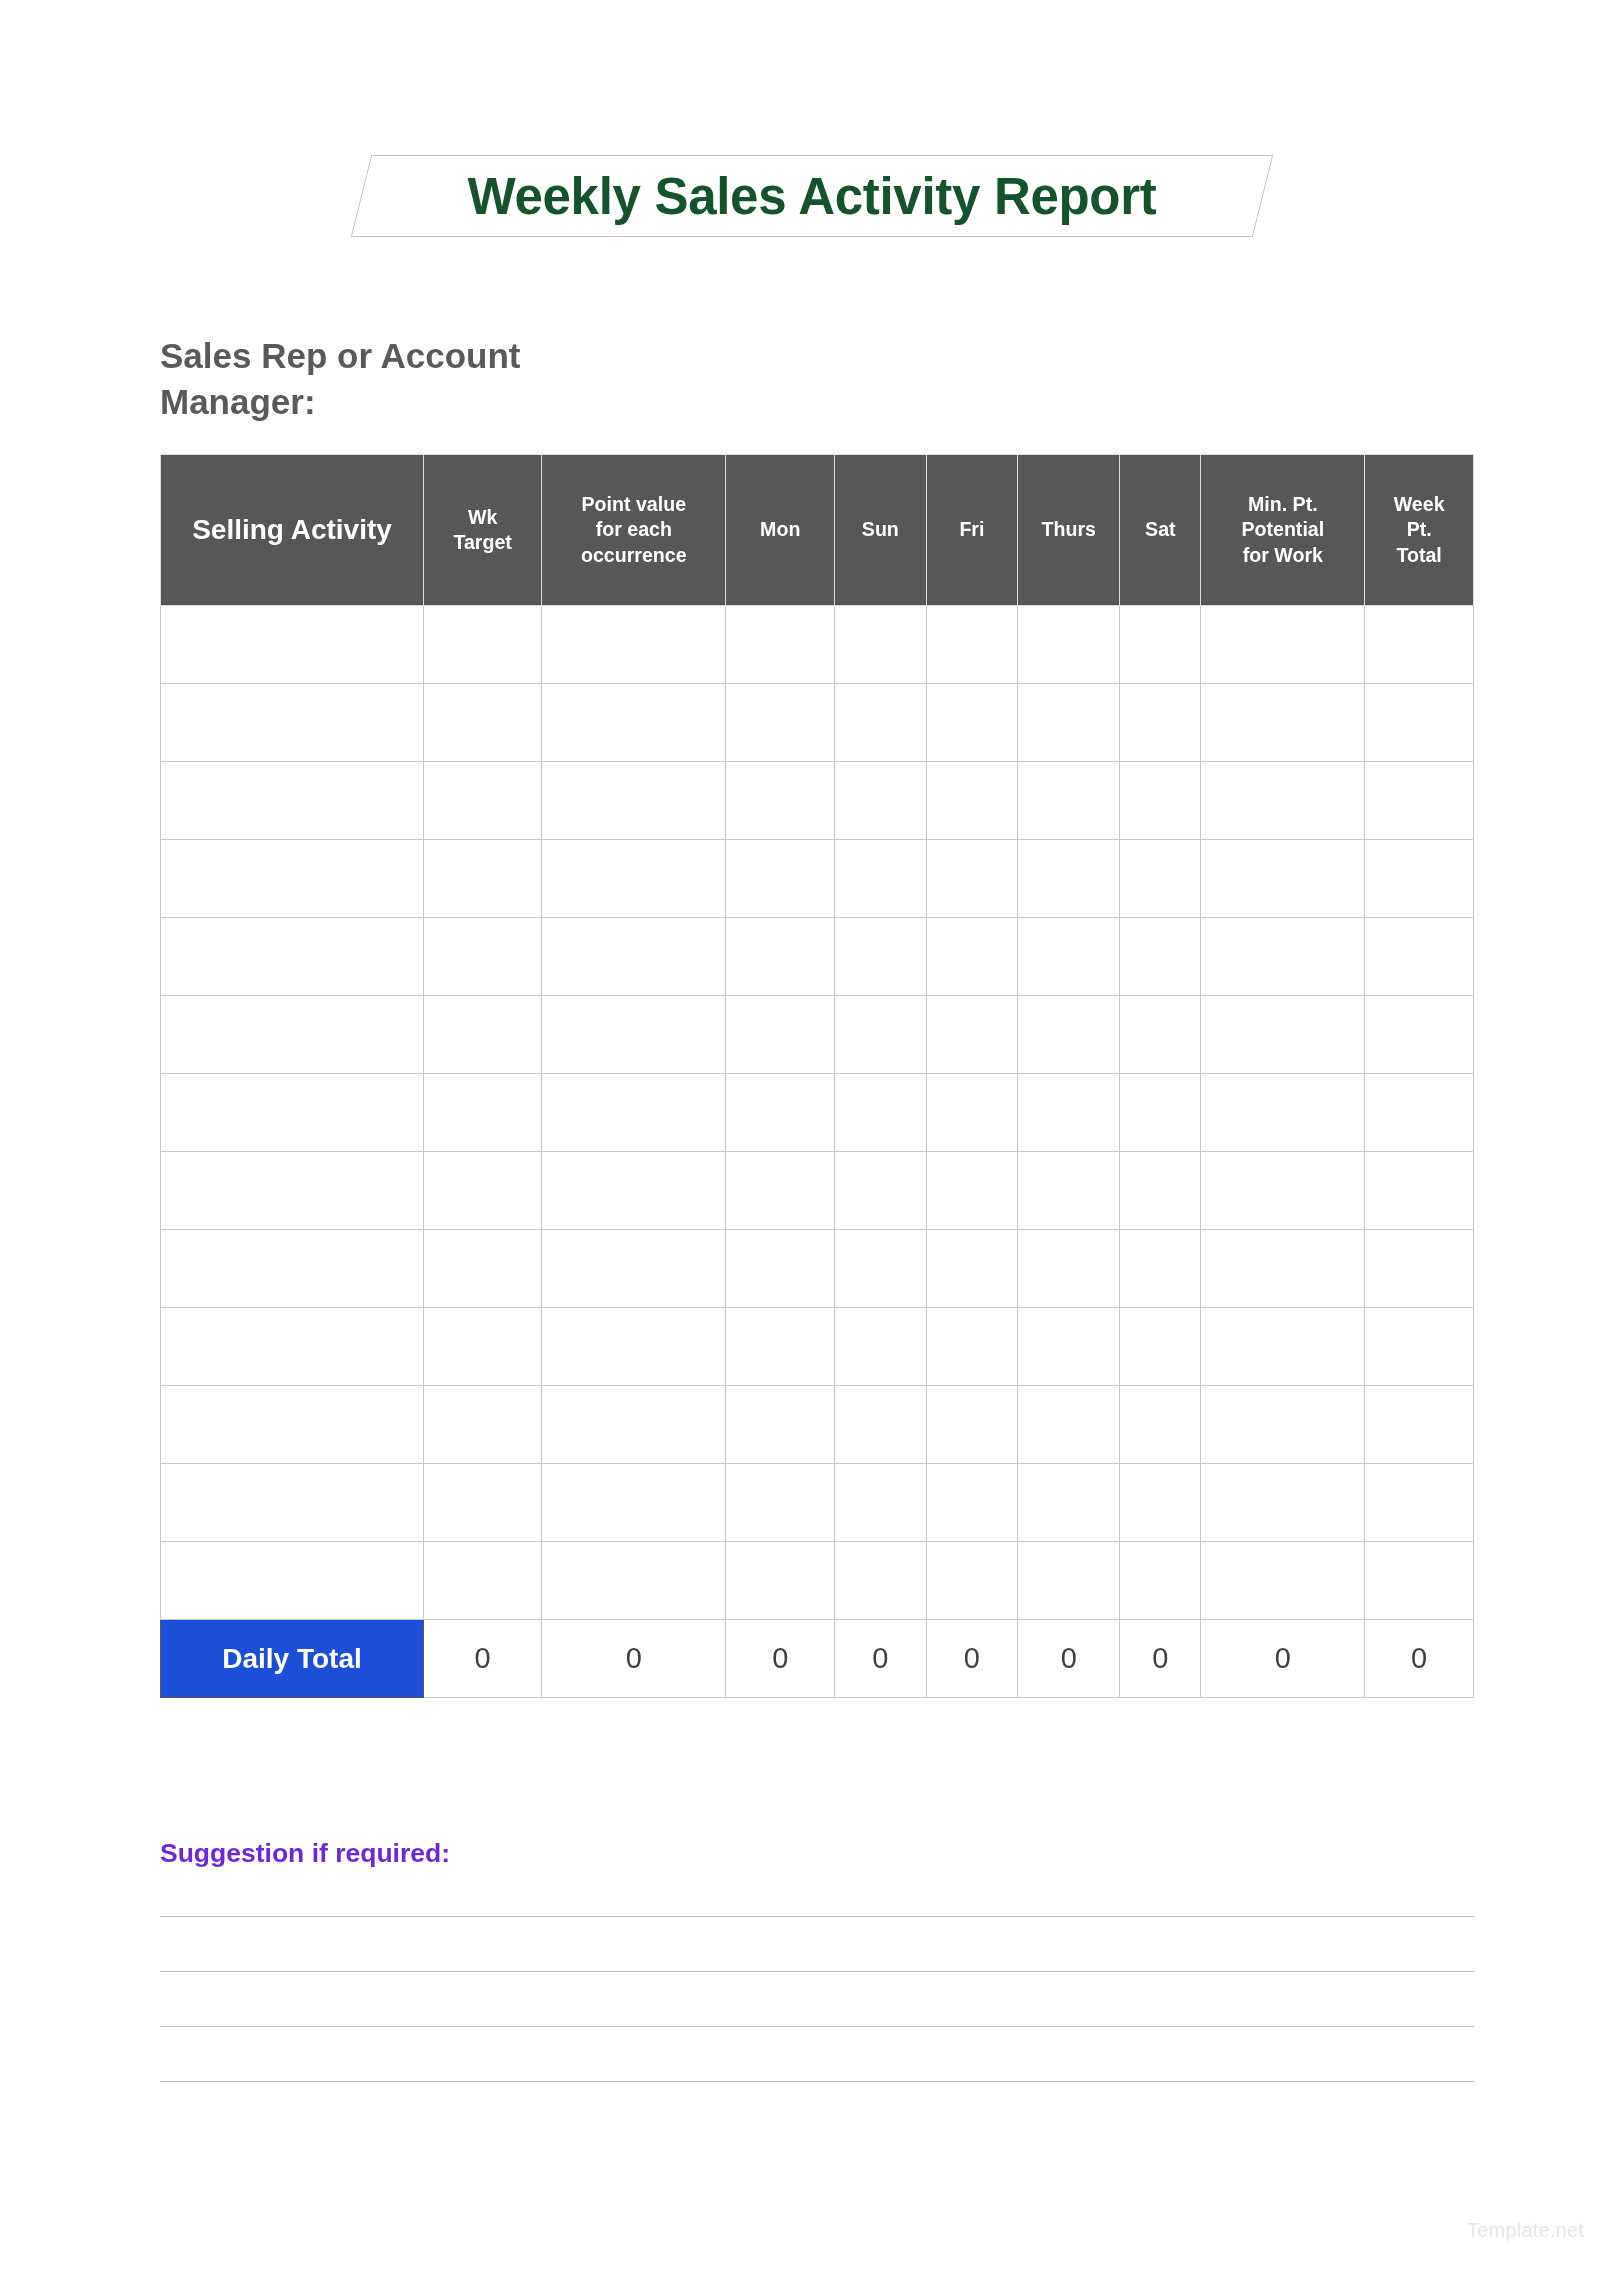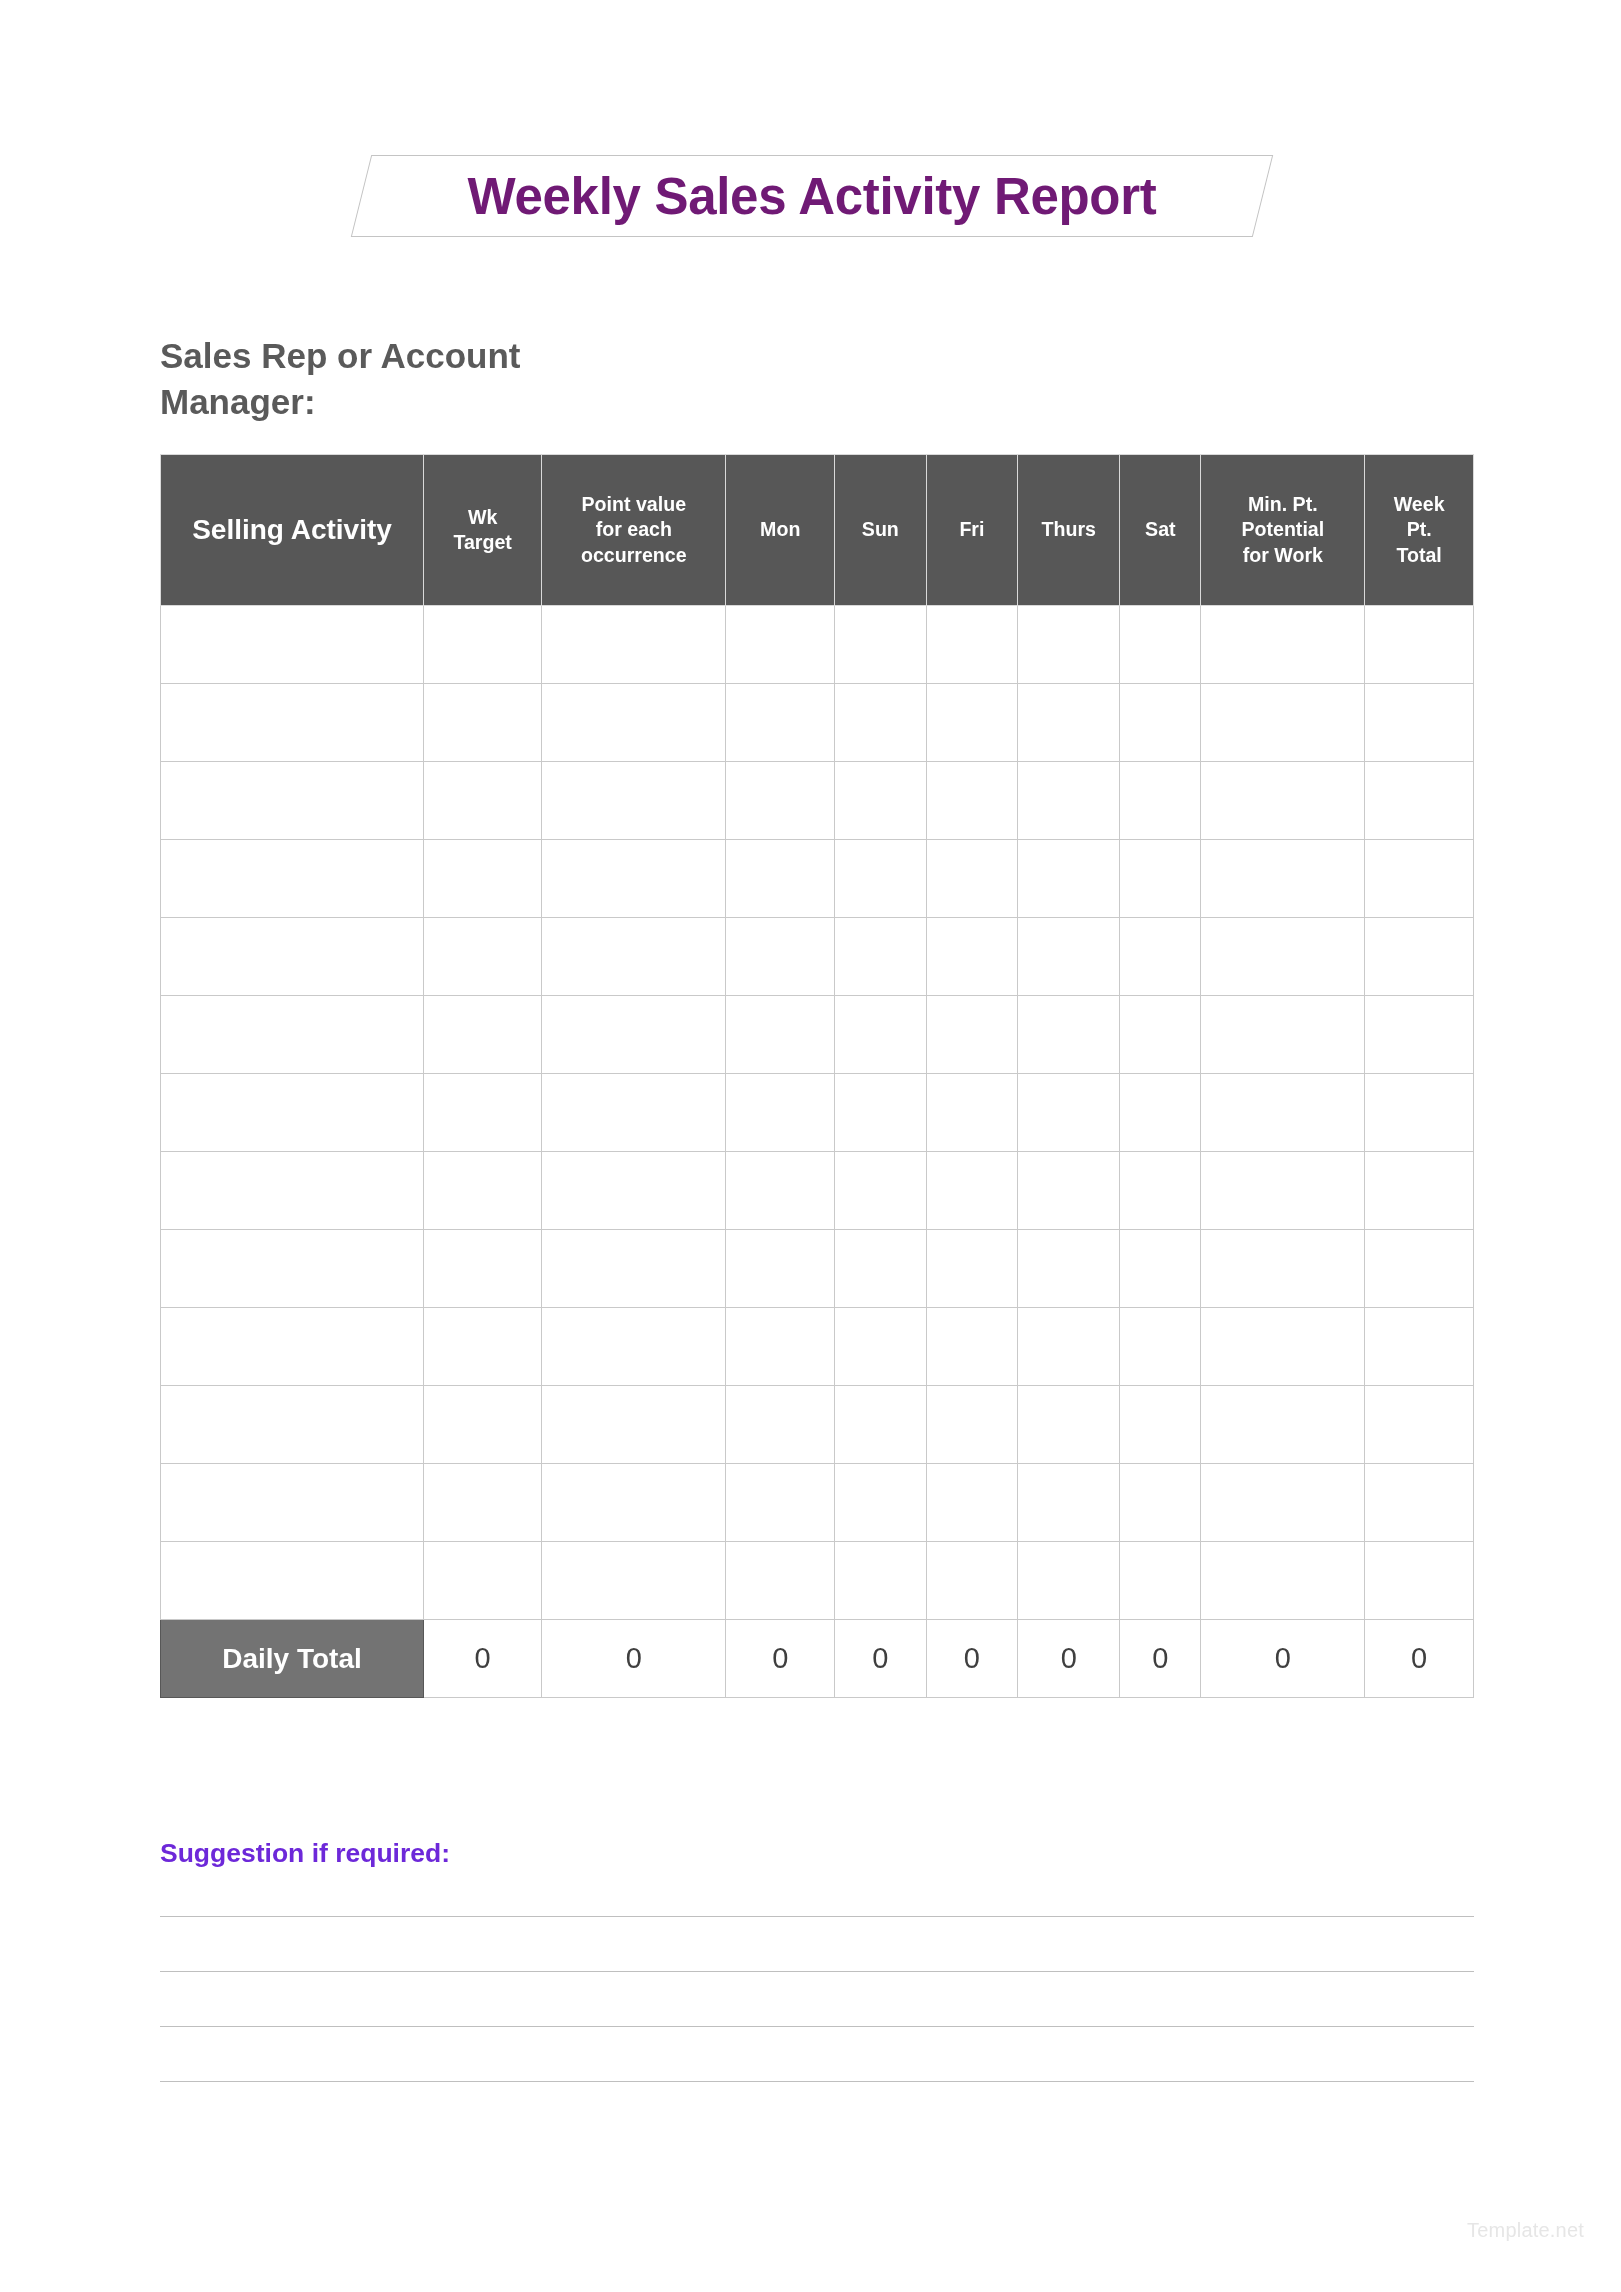--- a/index.html
+++ b/index.html
@@ -39,21 +39,21 @@
     box-sizing: border-box;
   }
   .title-text {
     position: absolute;
     inset: 0;
     display: flex;
     align-items: center;
     justify-content: center;
     font-size: 51px;
     font-weight: 700;
-    color: #701a75;
+    color: #14532d;
     letter-spacing: -0.3px;
     white-space: nowrap;
   }
 
   
   .rep-label {
     position: absolute;
     left: 160px;
     top: 333px;
     width: 412px;
@@ -102,21 +102,21 @@
   }
   table.activity tbody tr.total-row td {
     height: 78px;
     background: #ffffff;
     text-align: center;
     vertical-align: middle;
     font-size: 29px;
     color: #3f3f3f;
   }
   table.activity tbody tr.total-row td.total-label {
-    background: #737373;
+    background: #1d4ed8;
     color: #ffffff;
     font-size: 28px;
     font-weight: 700;
     border-color: #575757;
   }
 
   
   col.c-activity { width: 247px; }
   col.c-wk       { width: 111px; }
   col.c-point    { width: 173px; }

